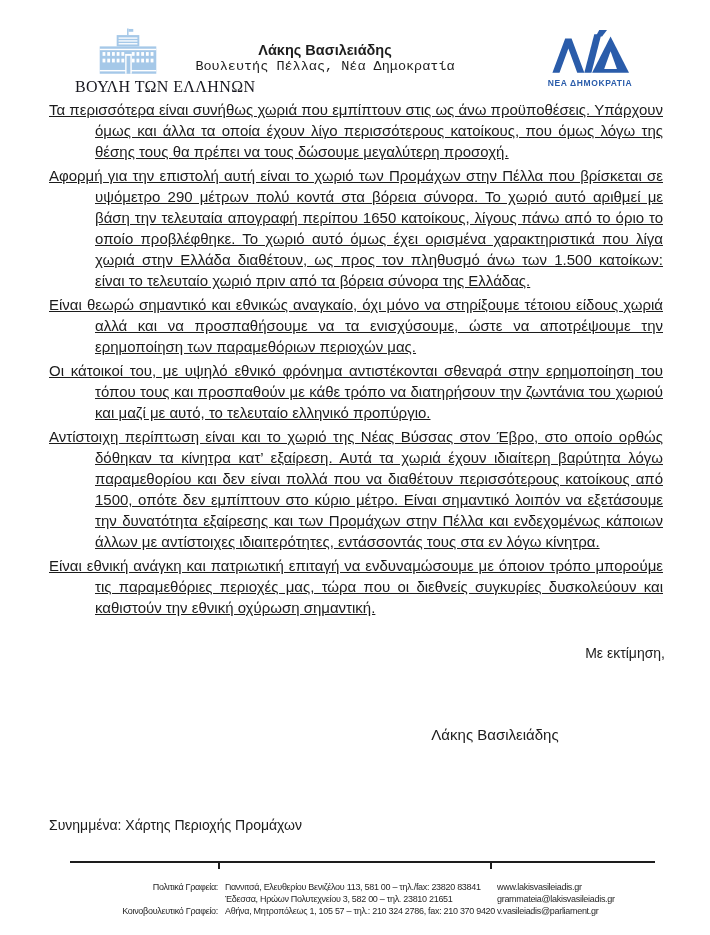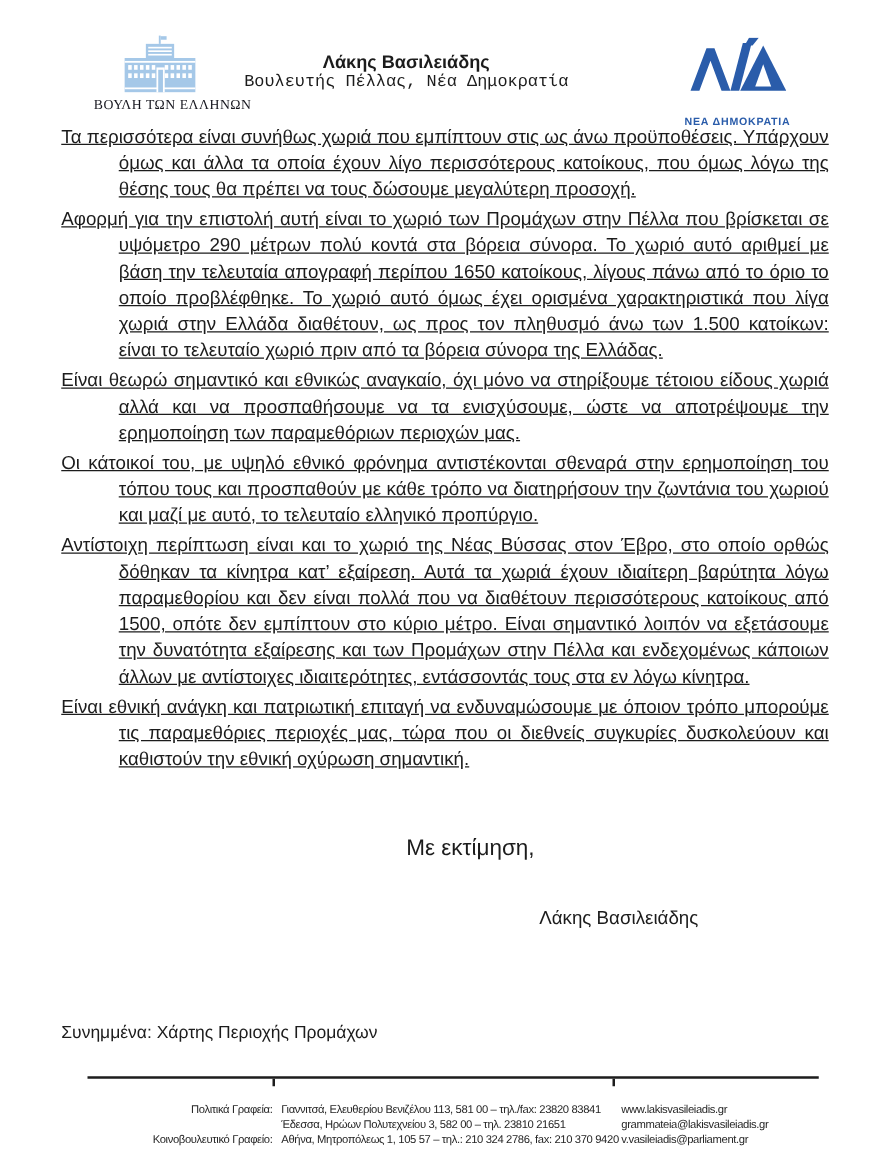--- a/index.html
+++ b/index.html
@@ -11,40 +11,40 @@
   .page{
     position:relative;width:710px;height:935px;background:#ffffff;
     font-family:"Liberation Sans",sans-serif;color:var(--text-color);
     overflow:hidden;
   }
   
   .header{position:absolute;top:0;left:0;width:710px;height:98px;}
   .parl-logo{position:absolute;left:75px;top:28px;width:106px;text-align:center;}
   .parl-logo svg{display:block;margin:0 auto;}
   .parl-caption{
-    font-family:"Liberation Serif",serif;font-size:11px;letter-spacing:.4px;
+    font-family:"Liberation Serif",serif;font-size:16px;letter-spacing:.4px;
     color:#17171f;margin-top:0;white-space:nowrap;
   }
   .title-block{position:absolute;left:155px;top:42px;width:340px;text-align:center;}
   .mp-name{font-size:14.5px;font-weight:bold;line-height:17px;}
   .mp-subtitle{font-size:13.5px;line-height:16px;font-family:Liberation Mono, monospace;}
   .nd-logo{position:absolute;left:546px;top:30px;width:88px;text-align:center;}
   .nd-logo svg{display:block;margin:0 auto;}
   .nd-caption{
     font-size:8.5px;font-weight:bold;color:var(--nd-blue);
-    letter-spacing:.6px;margin-top:15px;white-space:nowrap;
+    letter-spacing:.6px;margin-top:1px;white-space:nowrap;
   }
   
   .letter-body{position:absolute;top:99px;left:49px;width:614px;}
   .letter-body p{
     margin:0 0 3px 0;font-size:15px;line-height:21px;text-align:justify;
     padding-left:46px;text-indent:-46px;text-decoration:underline;
   }
   
-  .closing{position:absolute;top:668px;left:325px;width:340px;text-align:left;font-size:18px;line-height:21px;}
+  .closing{position:absolute;top:643px;left:325px;width:340px;text-align:right;font-size:14px;line-height:21px;}
   .signature{position:absolute;top:724px;left:325px;width:340px;text-align:center;font-size:15px;line-height:21px;}
   .signer-title{font-style:italic;}
   
   .attachment{position:absolute;top:817px;left:49px;font-size:14px;}
   
   .footer{position:absolute;top:861px;left:70px;width:585px;border-top:2px solid #1d1d1d;}
   .footer .tick{position:absolute;top:0;width:2px;height:6px;background:#1d1d1d;}
   .tick-1{left:148px;} .tick-2{left:420px;}
   .footer-grid{
     display:grid;grid-template-columns:148px 265px 158px;column-gap:7px;

